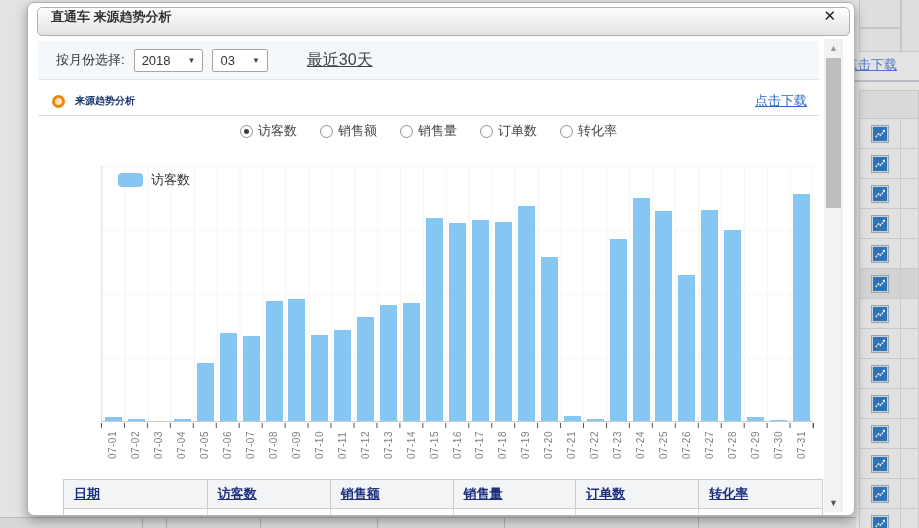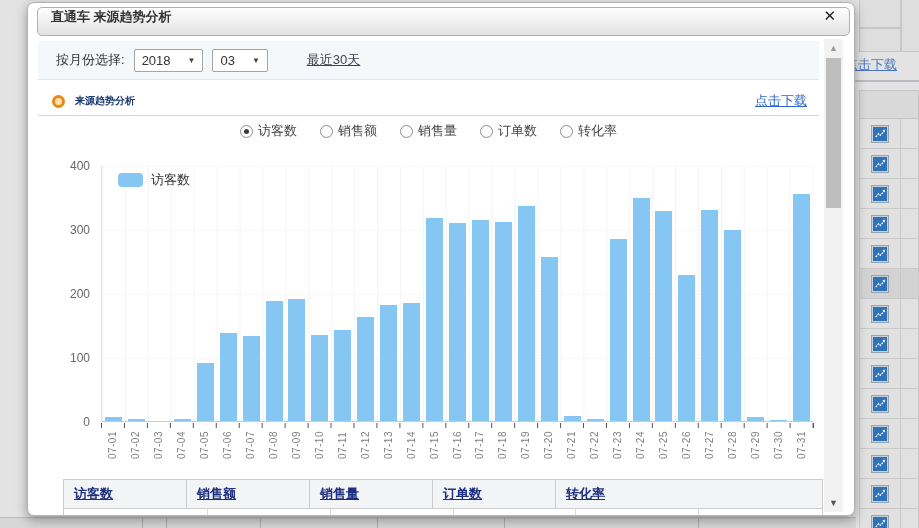--- a/index.html
+++ b/index.html
@@ -36,21 +36,21 @@
   .modal-title { font-size:13px; font-weight:bold; color:#333; }
   .close-btn { margin-left:auto; font-size:15px; font-weight:bold; color:#1d1d1d; cursor:pointer; line-height:1; }
 
   .date-row { position:absolute; left:10px; top:38px; width:781px; height:39px;
     background:#f5f8fb; border-bottom:1px solid #e2e6ea;
     display:flex; align-items:center; padding-left:18px; gap:9px; }
   .date-label { font-size:13px; color:#333; }
   .select-box { height:23px; background:#fff; border:1px solid #a5a5a5; border-radius:2px;
     display:flex; align-items:center; padding:0 7px; gap:17px; font-size:13px; color:#333; cursor:pointer; }
   .select-arrow { font-size:8px; color:#444; }
-  .recent-link { margin-left:30px; font-size:13px; color:#40424d; text-decoration:underline; cursor:pointer; }
+  .recent-link { margin-left:30px; font-size:16px; color:#40424d; text-decoration:underline; cursor:pointer; }
 
   .section-row { position:absolute; left:10px; top:84px; width:781px; height:29px;
     border-bottom:1px solid #dadada; display:flex; align-items:center; padding:0 12px 0 14px; }
   .bullet { width:13px; height:13px; border-radius:50%; background:#fde3b5; border:3px solid #ef8511; }
   .section-title { margin-left:10px; font-size:10px; font-weight:bold; color:#1c3a70; }
   .download-link { margin-left:auto; font-size:13px; color:#2a66cc; text-decoration:underline; cursor:pointer; }
 
   .radio-row { position:absolute; left:10px; top:119px; width:781px; display:flex; justify-content:center; gap:23px; }
   .radio-item { display:flex; align-items:center; gap:5px; font-size:13px; color:#444; cursor:pointer; }
   .radio-circle { width:13px; height:13px; border-radius:50%; border:1px solid #8f8f8f; background:#fdfdfd; position:relative; }
@@ -343,28 +343,20 @@
       <div class="radio-item">
         <div class="radio-circle"></div>
         <div>订单数</div>
       </div>
       <div class="radio-item">
         <div class="radio-circle"></div>
         <div>转化率</div>
       </div>
     </div>
 
-  <div class="ylabels">
-
-  <div class="ylabel" style="top: 156px;">400</div>
-      <div class="ylabel" style="top: 220px;">300</div>
-      <div class="ylabel" style="top: 284px;">200</div>
-      <div class="ylabel" style="top: 348px;">100</div>
-      <div class="ylabel" style="top: 412px;">0</div>
-    </div>
 
   <div class="chart-plot">
     <div class="bar-cells">
 
     <div class="bar-cell">
           <div class="bar" style="height: 4px; background: rgb(133, 198, 242);"></div>
         </div>
         <div class="bar-cell">
           <div class="bar" style="height: 2px; background: rgb(133, 198, 242);"></div>
         </div>
@@ -556,20 +548,23 @@
         <span>07-30</span>
       </div>
       <div class="xlabel">
         <span>07-31</span>
       </div>
     </div>
 
   <div class="data-table">
     <div class="table-header">
 
+    <div class="th" style="width: 144px;">
+          <span>日期</span>
+        </div>
         <div class="th" style="width: 123px;">
           <span>访客数</span>
         </div>
         <div class="th" style="width: 123px;">
           <span>销售额</span>
         </div>
         <div class="th" style="width: 123px;">
           <span>销售量</span>
         </div>
         <div class="th" style="width: 123px;">

